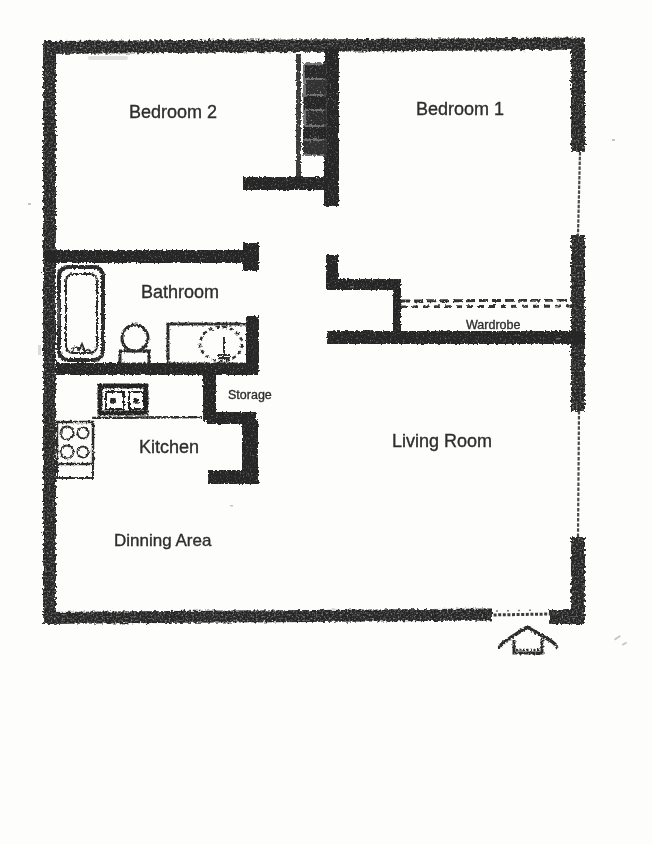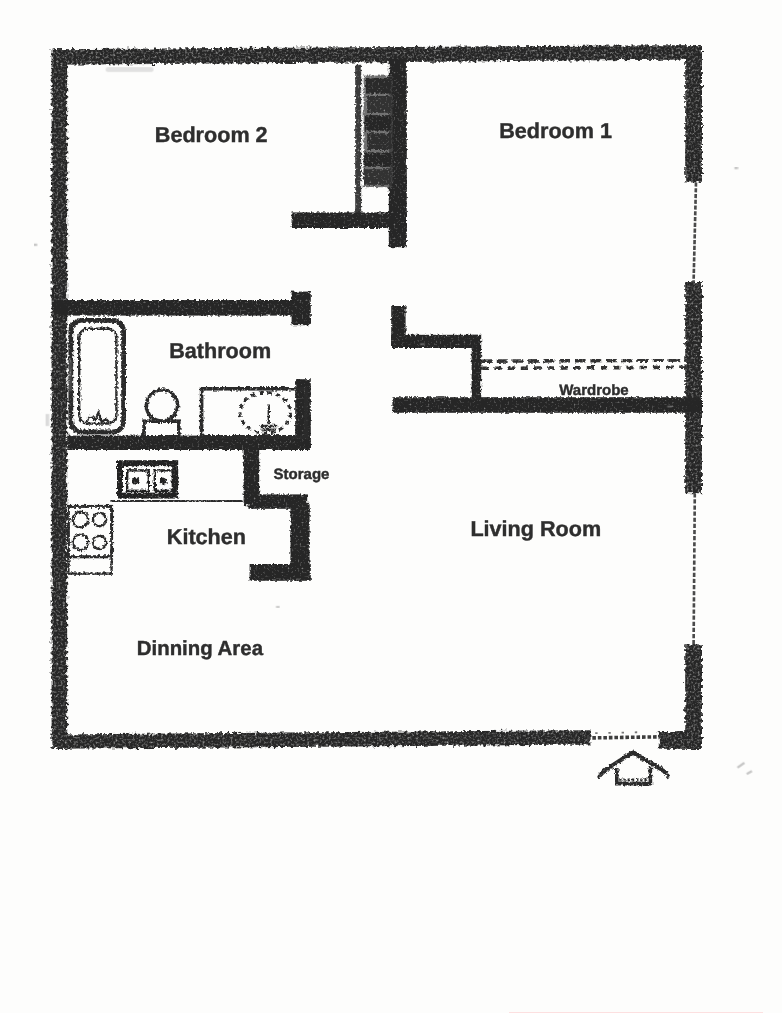--- a/index.html
+++ b/index.html
@@ -1,17 +1,17 @@
 <!DOCTYPE html>
 <html><head>
 <meta charset="utf-8">
 <style>
   html,body{margin:0;padding:0;background:#ffffff;}
   .page{position:relative;width:652px;height:844px;background:#fca5a5;overflow:hidden;
-        font-family:"Liberation Sans", sans-serif;font-weight:bold;}
+        font-family:"Liberation Sans", sans-serif;}
   svg{position:absolute;left:0;top:0;}
   .lbl{fill:#2e2e2e;font-family:"Liberation Sans", sans-serif;stroke:#2e2e2e;stroke-width:0.35;}
 </style>
 </head>
 <body>
 <div class="page">
 <svg width="652" height="844" viewBox="0 0 652 844">
   <defs>
     <filter id="rough" x="-5%" y="-5%" width="110%" height="110%">
       <feTurbulence type="fractalNoise" baseFrequency="0.35" numOctaves="2" seed="11" result="n"></feTurbulence>

